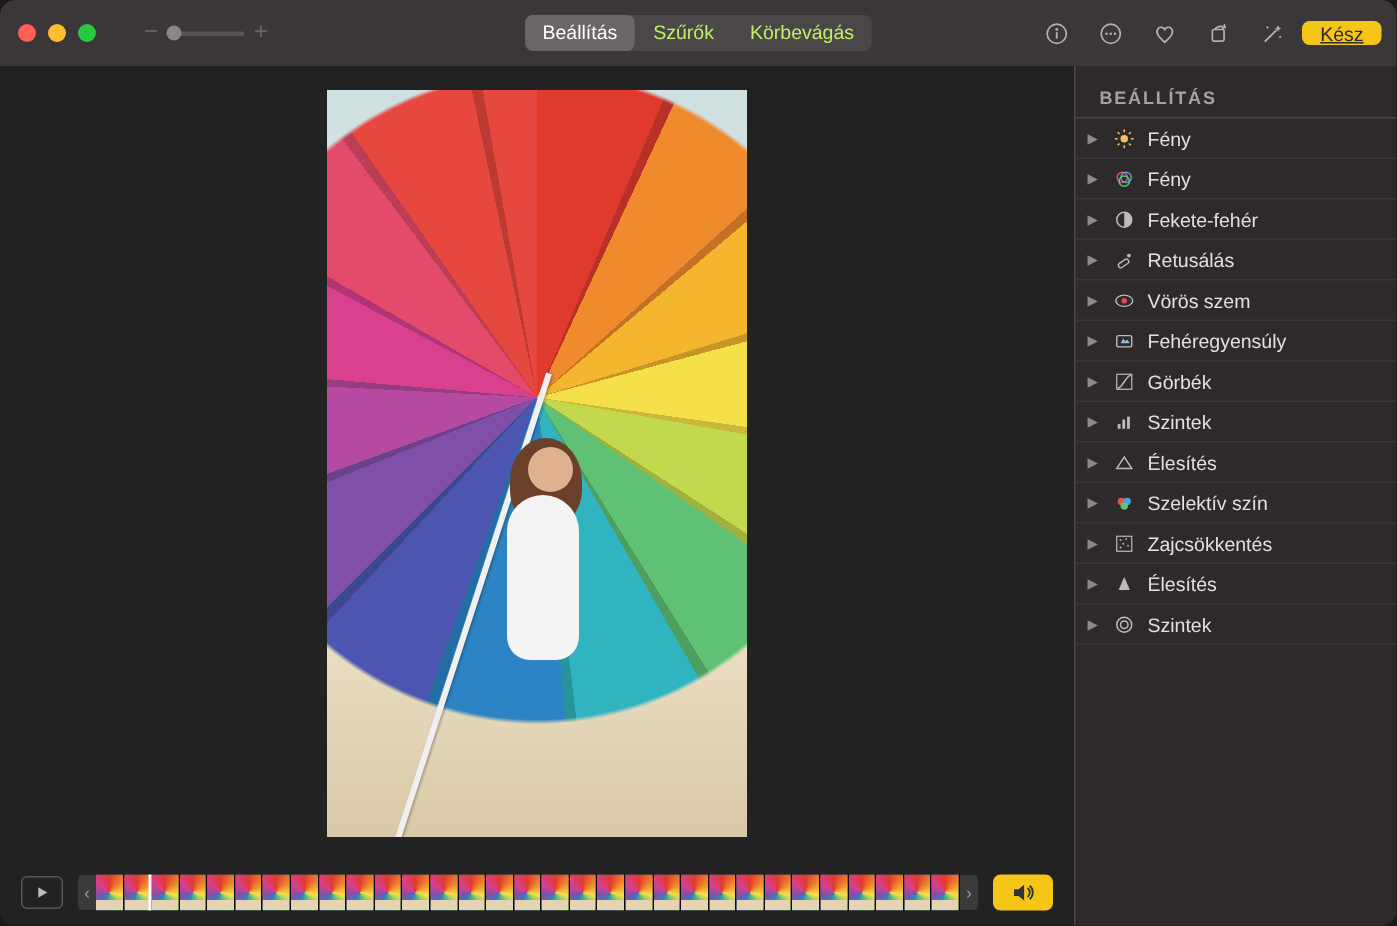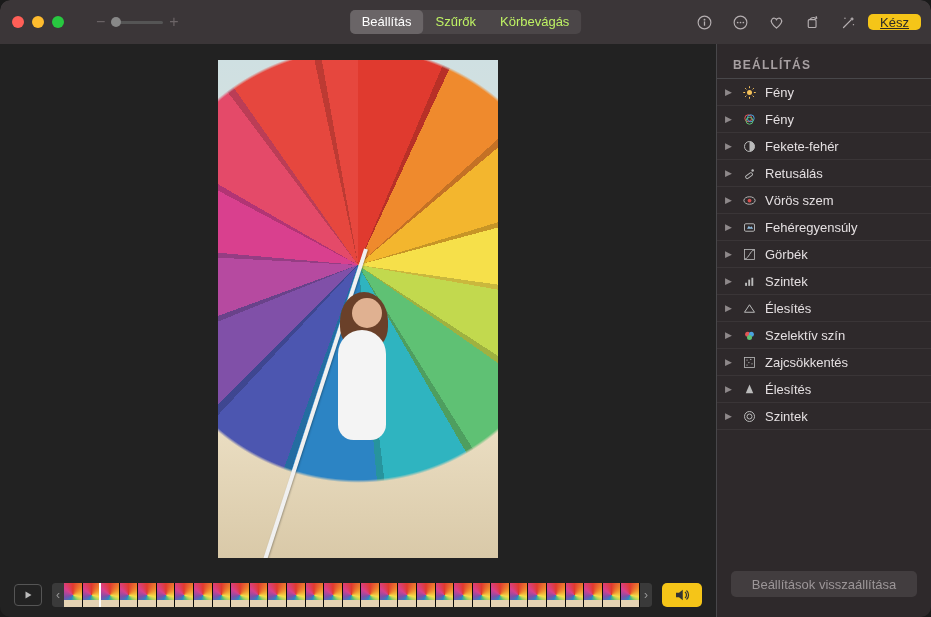--- a/index.html
+++ b/index.html
@@ -556,18 +556,15 @@
           <span class="chev">▶</span>
           <span class="ico">
             <svg viewBox="0 0 24 24" width="15" height="15">
               <circle cx="12" cy="12" r="8" fill="none" stroke="#bbb" stroke-width="1.6"></circle>
               <circle cx="12" cy="12" r="4" fill="none" stroke="#bbb" stroke-width="1.6"></circle>
             </svg>
           </span>
           <span class="lbl">Szintek</span>
         </div>
       </div>
-    <div class="sb-footer">
-      <div class="reset-btn">Beállítások visszaállítása</div>
-    </div>
   </div>
 
 </div>
 
 </body></html>

